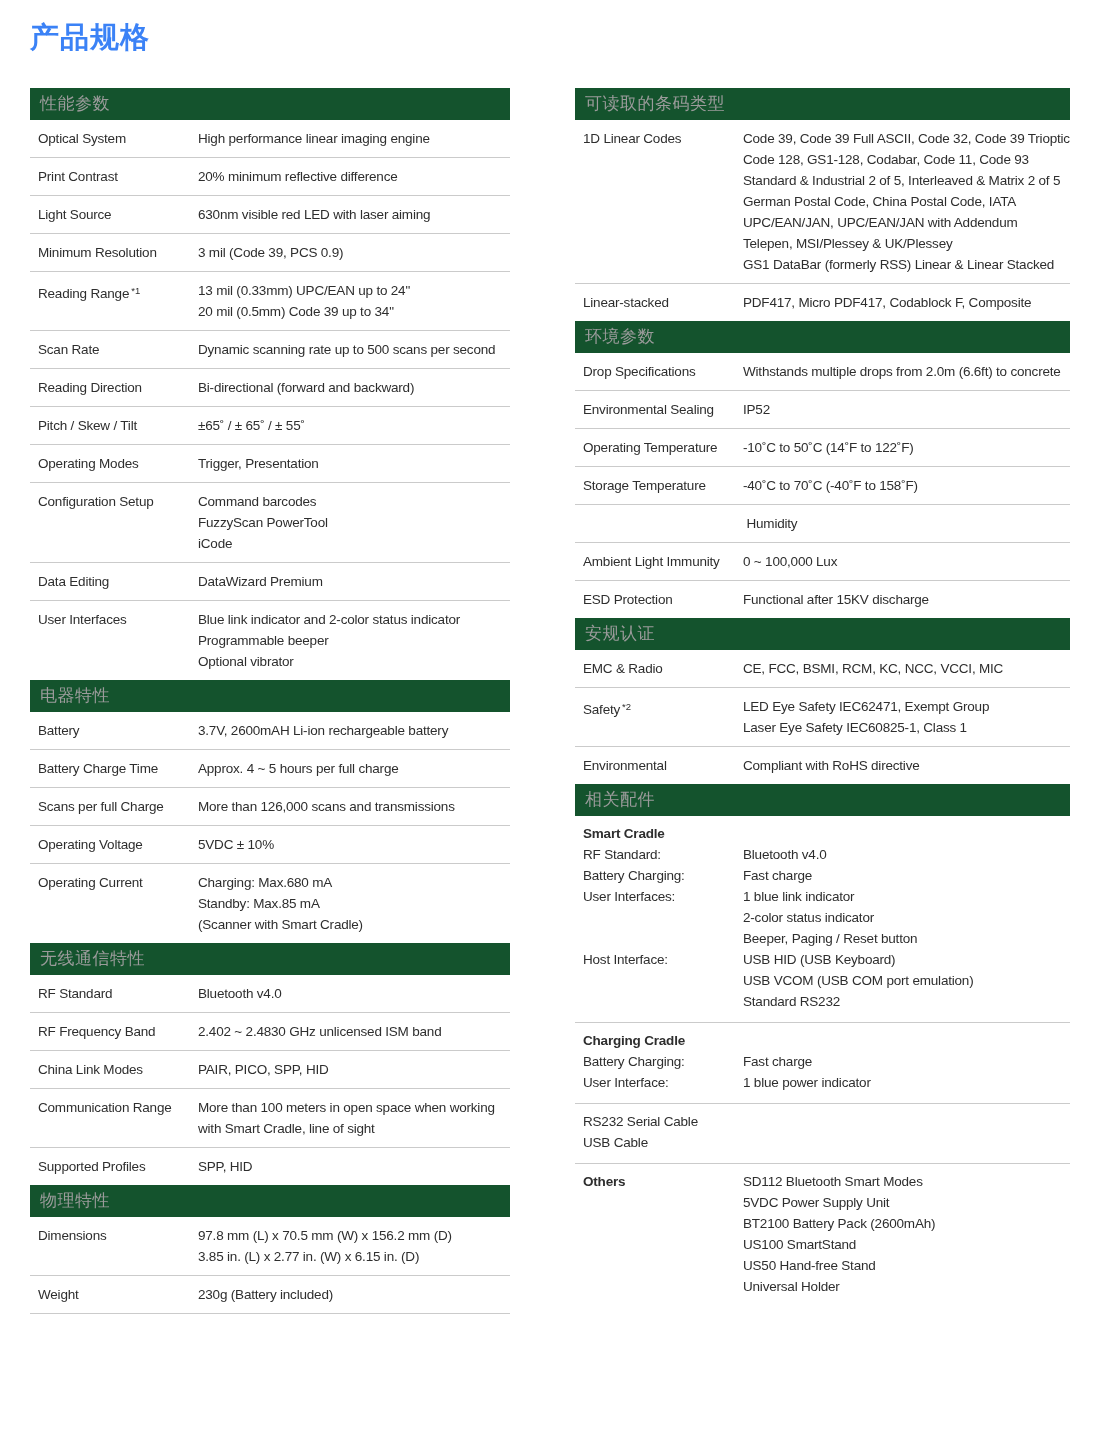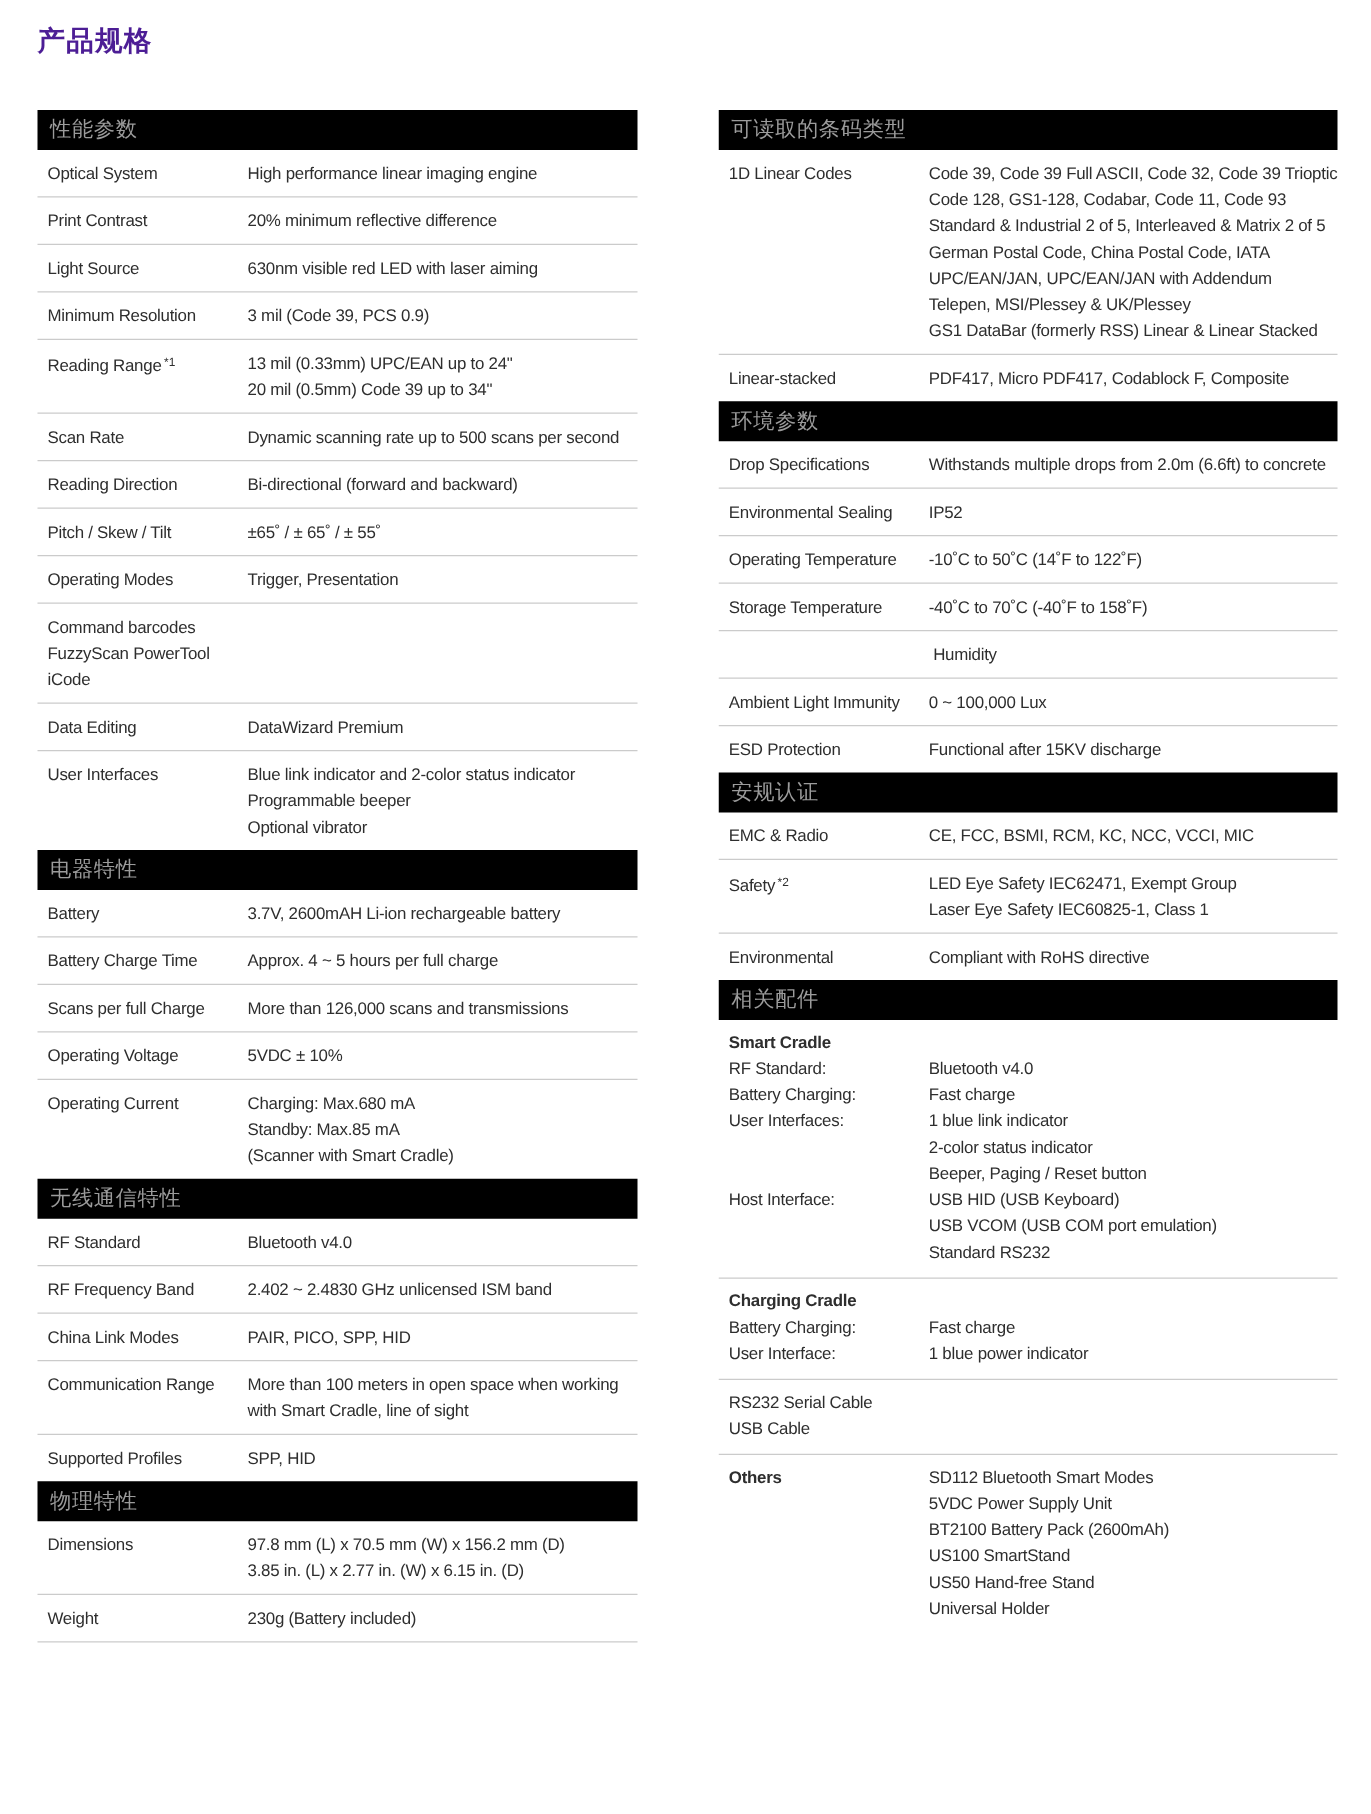--- a/index.html
+++ b/index.html
@@ -5,32 +5,32 @@
   html, body { margin: 0; padding: 0; }
   body {
     width: 1097px; height: 1451px;
     background: #ffffff;
     font-family: "Liberation Sans", "DejaVu Sans", sans-serif;
     color: #2e2e2e;
     overflow: hidden;
   }
   .page { padding: 18px 27px 0 30px; }
   .title {
-    font-size: 22px; font-weight: 700; color: #4c1d95;
-    letter-spacing: 1px; margin: 0 0 40px 0;
+    font-size: 29px; font-weight: 700; color: #3b82f6;
+    letter-spacing: 1px; margin: 0 0 30px 0;
   }
   .columns { display: flex; gap: 65px; align-items: flex-start; }
   .col-left  { width: 480px; flex: none; }
   .col-right { width: 495px; flex: none; }
 
   .section { }
   .section:first-child { margin-top: 0; }
   .section-header {
     height: 32px; line-height: 32px;
-    background: #000000; color: #9b9b9b;
+    background: #14532d; color: #9b9b9b;
     font-size: 17px; padding-left: 10px; letter-spacing: 0.5px;
   }
 
   .row { display: flex; padding: 8px 0 8px 8px; justify-content: center; }
   .row.bordered { border-bottom: 1px solid #cbcbcb; }
   .label {
     width: 160px; flex: none;
     font-size: 13.5px; letter-spacing: -0.2px; line-height: 21px;
   }
   .label.bold { font-weight: bold; }
@@ -104,20 +104,21 @@
               <div class="vline">±65˚ / ± 65˚ / ± 55˚</div>
             </div>
           </div>
           <div class="row bordered">
             <div class="label"><span>Operating Modes</span></div>
             <div class="values">
               <div class="vline">Trigger, Presentation</div>
             </div>
           </div>
           <div class="row bordered">
+            <div class="label"><span>Configuration Setup</span></div>
             <div class="values">
               <div class="vline">Command barcodes</div>
               <div class="vline">FuzzyScan PowerTool</div>
               <div class="vline">iCode</div>
             </div>
           </div>
           <div class="row bordered">
             <div class="label"><span>Data Editing</span></div>
             <div class="values">
               <div class="vline">DataWizard Premium</div>

